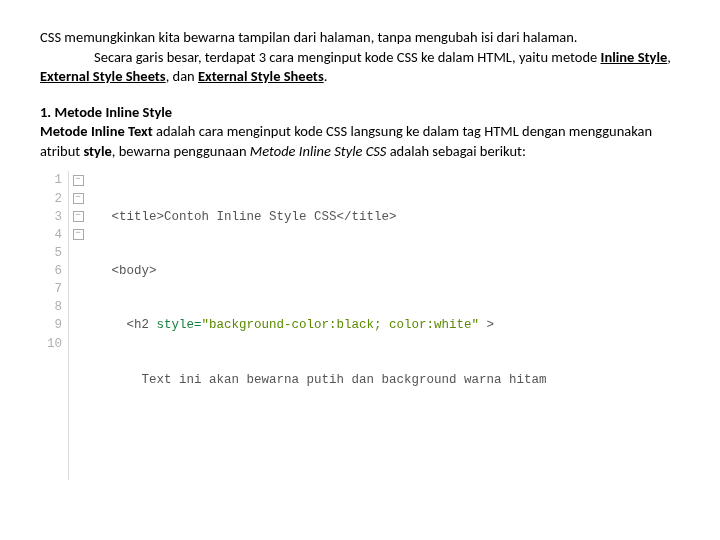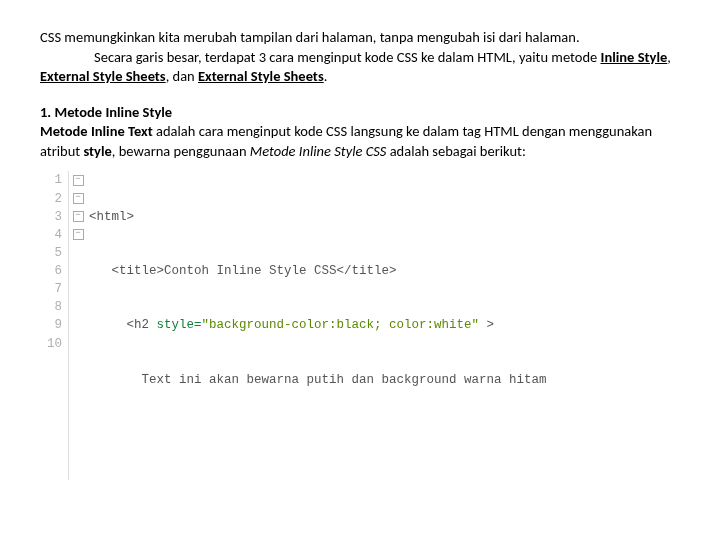--- a/index.html
+++ b/index.html
@@ -59,21 +59,21 @@
     font-size: 9px;
     text-align: center;
     color: #999;
     background: #fff;
     vertical-align: middle;
   }
 </style>
 </head>
 <body>
 
-<p class="para">CSS memungkinkan kita merubah tampilan dari halaman, tanpa mengubah isi dari halaman.</p>
+<p class="para">CSS memungkinkan kita bewarna tampilan dari halaman, tanpa mengubah isi dari halaman.</p>
 <p class="para indent">
   <span>Secara garis besar, terdapat 3 cara menginput kode CSS ke dalam HTML, yaitu metode </span><b><u>Inline Style</u></b><span>, </span><b><u>External Style Sheets</u></b><span>, dan </span><b><u>External Style Sheets</u></b><span>.</span>
 </p>
 
 <div class="gap"></div>
 
 <p class="para"><b>1. Metode Inline Style</b></p>
 <p class="para">
   <b>Metode Inline Text</b><span> adalah cara menginput kode CSS langsung ke dalam tag HTML dengan menggunakan atribut </span><b>style</b><span>, bewarna penggunaan </span><em>Metode Inline Style CSS</em><span> adalah sebagai berikut:</span>
 </p>
@@ -97,21 +97,21 @@
     <div> </div>
     <div> </div>
     <div><span class="fold-box">−</span></div>
     <div><span class="fold-box">−</span></div>
     <div> </div>
     <div> </div>
     <div> </div>
     <div> </div>
   </div>
   <div class="codecol">
-    <div>&lt;html&gt;</div>
     <div>   &lt;title&gt;Contoh Inline Style CSS&lt;/title&gt;</div>
+    <div>   &lt;body&gt;</div>
     <div><span>     &lt;h2 </span><span class="attr">style=</span><span class="str">"background-color:black; color:white"</span><span> &gt;</span></div>
     <div>       Text ini akan bewarna putih dan background warna hitam</div>
     
     
     
   </div>
 </div>
 
 </body></html>

